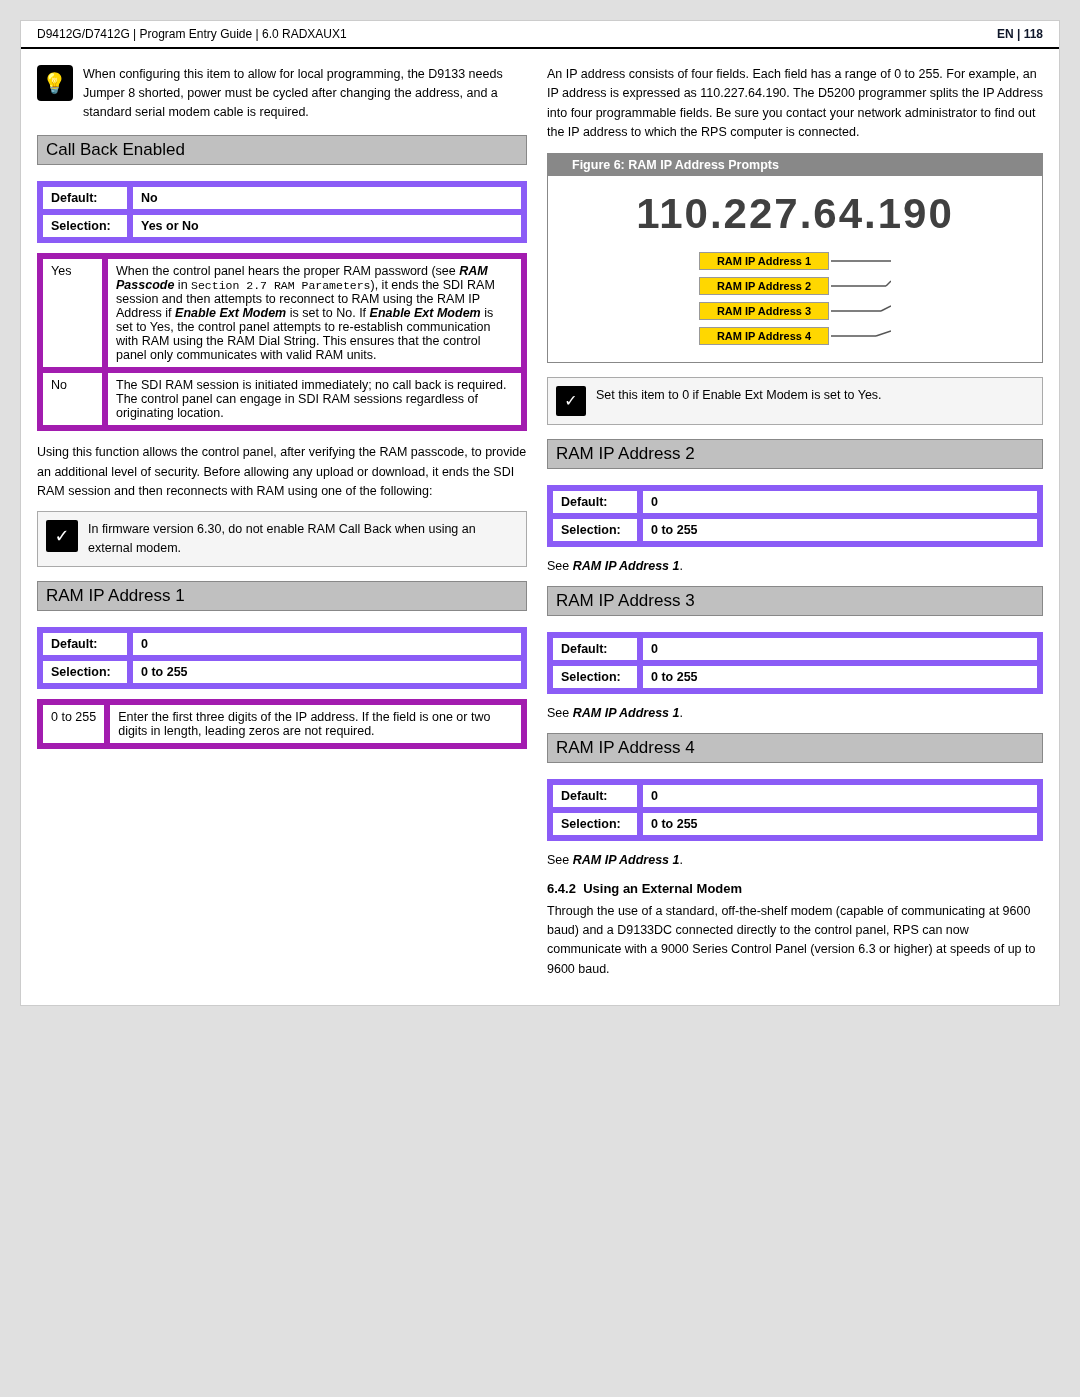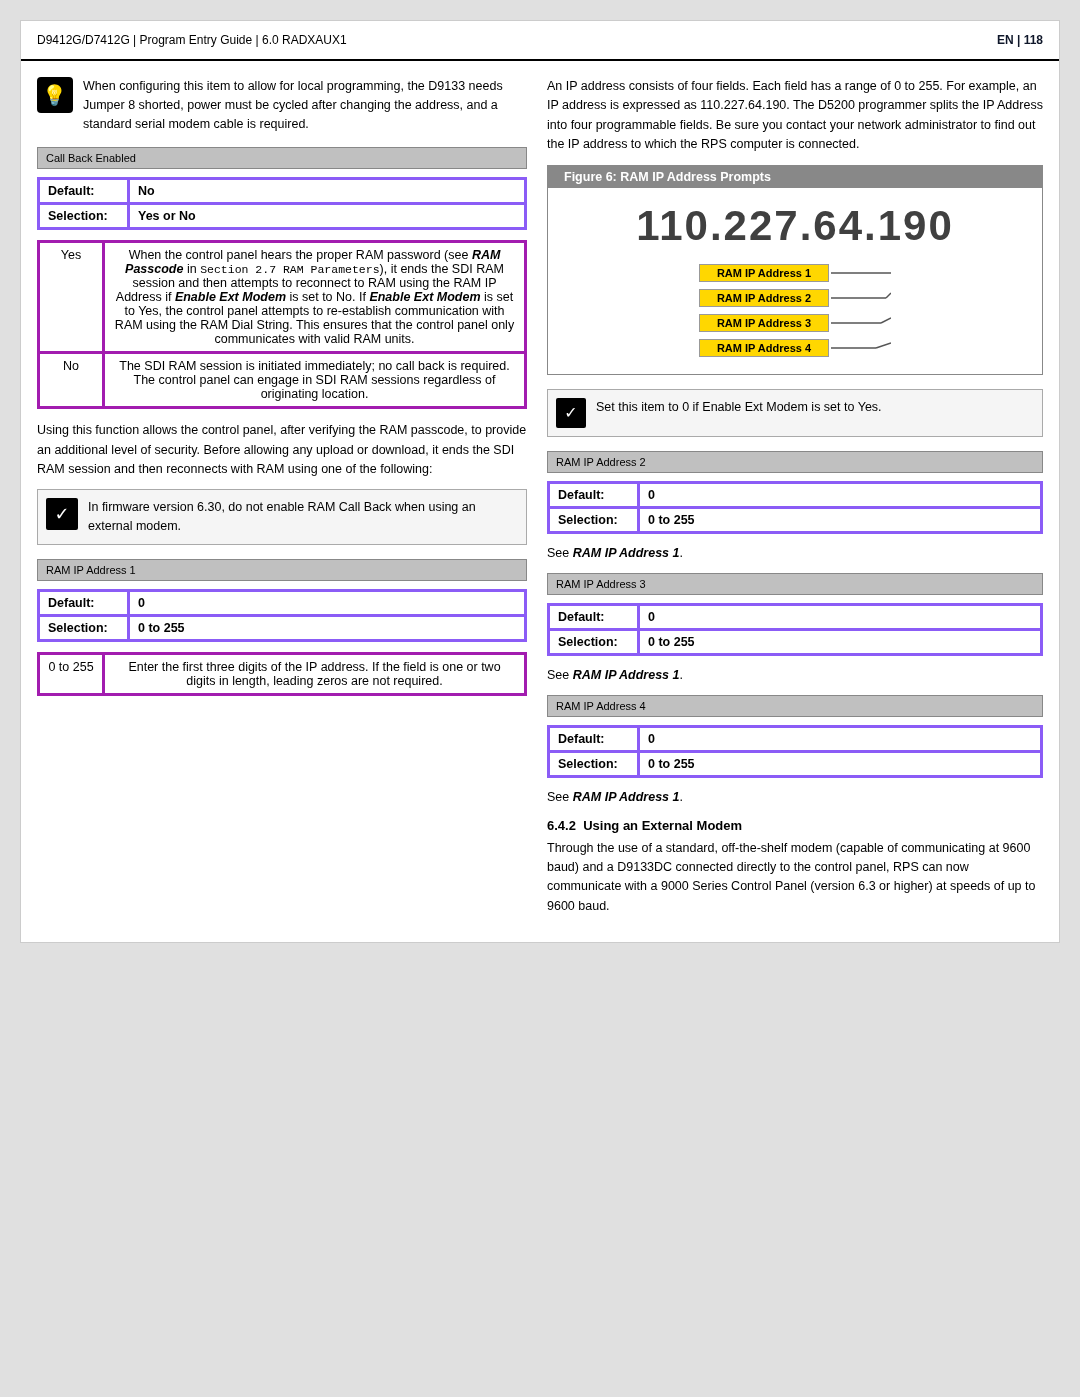--- a/index.html
+++ b/index.html
@@ -17,21 +17,21 @@
       background: #fff;
       border: 1px solid #ccc;
       padding: 0;
     }
     
     .page-header {
       display: flex;
       justify-content: space-between;
       align-items: center;
       border-bottom: 2px solid #000;
-      padding: 12px 16px;
+      padding: 6px 16px;
       background: #fff;
     }
     .page-header .left {
       font-size: 12px;
       color: #000;
     }
     .page-header .right {
       font-size: 12px;
       font-weight: bold;
       color: #0f172a;
@@ -70,56 +70,55 @@
     }
     .tip-text {
       font-size: 12.5px;
       line-height: 1.5;
     }
     
     .section-header {
       background: #c0c0c0;
       border: 1px solid #888;
       padding: 4px 8px;
-      font-size: 11px;
+      font-size: 17px;
       font-weight: normal;
-      margin-bottom: 8px;
+      margin-bottom: 16px;
     }
     
     .param-table {
       width: 100%;
       border-collapse: collapse;
       margin-bottom: 10px;
     }
     .param-table td {
-      border: 3px solid #8b5cf6;
+      border: 6px solid #8b5cf6;
       padding: 4px 8px;
       font-size: 12.5px;
       vertical-align: top;
     }
     .param-table .label-cell {
       font-weight: bold;
       width: 90px;
       white-space: nowrap;
     }
     .param-table .value-cell {
       font-weight: bold;
     }
     
     .desc-table {
       width: 100%;
       border-collapse: collapse;
       margin-bottom: 12px;
     }
     .desc-table td {
-      border: 3px solid #a21caf;
+      border: 6px solid #a21caf;
       padding: 5px 8px;
       font-size: 12.5px;
       vertical-align: top;
-      text-align: center;
     }
     .desc-table .key-cell {
       width: 65px;
       white-space: nowrap;
     }
     
     .body-para {
       font-size: 12.5px;
       line-height: 1.55;
       margin-bottom: 10px;
@@ -166,21 +165,21 @@
       margin-bottom: 10px;
     }
     
     .figure-box {
       border: 1px solid #888;
       margin-bottom: 14px;
     }
     .figure-title {
       background: #888;
       color: #fff;
-      padding: 4px 16px;
+      padding: 4px 24px;
       font-size: 12.5px;
       font-weight: bold;
     }
     .figure-content {
       background: #fff;
       padding: 14px 10px;
       text-align: center;
     }
     .ip-address-large {
       font-size: 42px;

